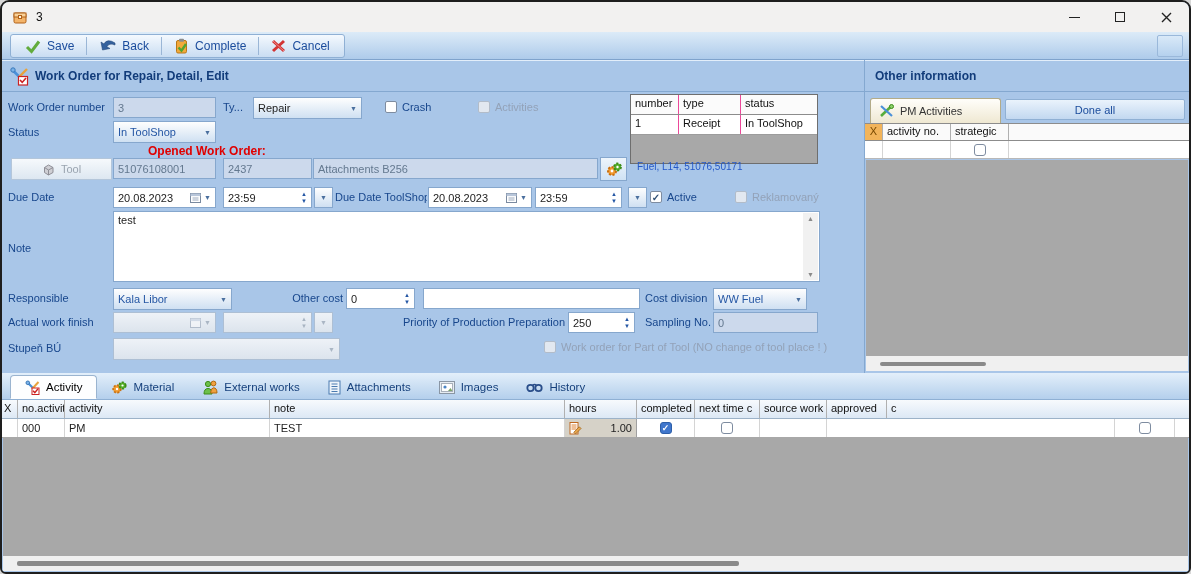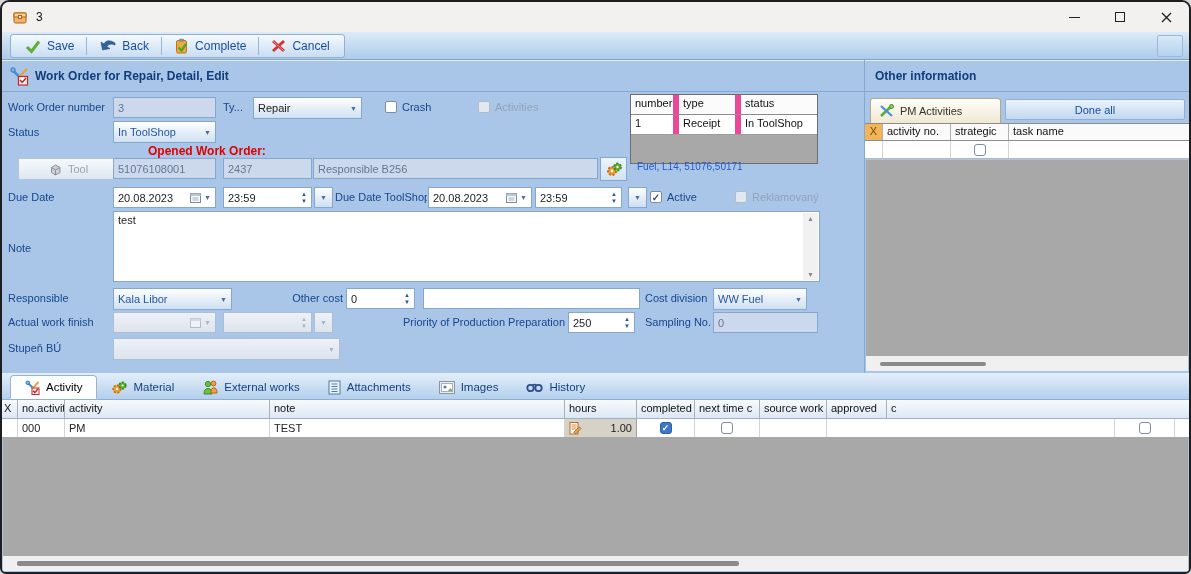--- a/index.html
+++ b/index.html
@@ -54,21 +54,21 @@
   .bluetext{font-size:10px;color:#2458c8;white-space:nowrap;}
   .toolbtn{background:linear-gradient(#f6f9fc,#dde7f1);border:1px solid #b4c6da;color:#9aa4b0;font-size:11px;
            display:flex;align-items:center;justify-content:center;gap:6px;height:22px;}
   .notearea{background:#fff;border:1px solid #86a7cd;position:relative;font-size:11px;color:#222;}
   .notetext{position:absolute;left:4px;top:2px;right:18px;}
   .vscroll{position:absolute;top:1px;bottom:1px;right:1px;width:15px;background:#f1f1f1;}
   .vscroll .a{position:absolute;left:0;width:100%;text-align:center;font-size:7px;color:#8a8a8a;}
   
   .minitable{border:1px solid #6e6e6e;background:#a8a8a8;}
   .mt-row{display:flex;height:20px;background:#fff;border-bottom:1px solid #9c9c9c;}
-  .mt-cell{font-size:11px;color:#111;padding:2px 4px;border-right:6px solid #ec4899;white-space:nowrap;overflow:hidden;}
+  .mt-cell{font-size:11px;color:#111;padding:2px 4px;border-right:1px solid #ec4899;white-space:nowrap;overflow:hidden;}
   
   .pmtab{position:absolute;left:5px;top:38px;width:131px;height:25px;border:1px solid #b3ab88;border-bottom:none;
          border-radius:3px 3px 0 0;background:linear-gradient(#fffefa,#efe8d2);display:flex;align-items:center;
          gap:6px;padding:0 8px;font-size:11px;color:#333;}
   .doneall{position:absolute;left:140px;top:39px;width:180px;height:21px;border:1px solid #8fb0d4;border-radius:2px;
            background:linear-gradient(#eaf3fc,#c2d8f0);font-size:11px;color:#1b4c9c;display:flex;align-items:center;justify-content:center;}
   .gtable-hdr{display:flex;height:18px;background:#fafafa;border-top:1px solid #8c8c8c;border-bottom:1px solid #8c8c8c;}
   .gth{font-size:11px;color:#111;padding:1px 4px;border-right:1px solid #b0b0b0;white-space:nowrap;overflow:hidden;}
   .gth.xcell{background:#f2b45a;color:#7a4a00;text-align:center;padding:1px 2px;}
   .gtable-row{display:flex;height:18px;background:#fff;border-bottom:1px solid #b8b8b8;}
@@ -192,30 +192,30 @@
     </div>
 
     <div class="abs lbl" style="left:6px;top:62px;">Status</div>
     <div class="abs combo" style="left:111px;top:61px;width:103px;">
       <span class="val">In ToolShop</span>
         <span class="arr">▼</span>
     </div>
 
     <div class="abs redtext" style="left:146px;top:84px;">Opened Work Order:</div>
 
-    <div class="abs toolbtn" style="left:16px;top:98px;width:101px;">
+    <div class="abs toolbtn" style="left:9px;top:98px;width:101px;">
       <svg width="13" height="13">
           <path d="M2.5 4.5 L6.5 2 L11 4.5 L11 9.5 L6.5 12 L2.5 9.5 Z" fill="#cfcfd4" stroke="#8e8e96"></path>
           <path d="M2.5 4.5 L6.5 7 L11 4.5 M6.5 7 L6.5 12" stroke="#8e8e96" fill="none"></path>
         </svg>
       <span>Tool</span>
     </div>
     <div class="abs inp ro" style="left:111px;top:98px;width:103px;">51076108001</div>
     <div class="abs inp ro" style="left:221px;top:98px;width:89px;">2437</div>
-    <div class="abs inp ro" style="left:311px;top:98px;width:285px;">Responsible B256</div>
+    <div class="abs inp ro" style="left:311px;top:98px;width:285px;">Attachments B256</div>
     <div class="abs" style="left:598px;top:97px;width:27px;height:24px;border:1px solid #86a7cd;background:linear-gradient(#eef5fc,#cfe2f4);display:flex;align-items:center;justify-content:center;">
       <svg width="18" height="17">
           <circle cx="7" cy="10" r="4" fill="#f29a2e" stroke="#c87010" stroke-width="2" stroke-dasharray="2 1.6"></circle>
           <circle cx="7" cy="10" r="1.4" fill="#fff"></circle>
           <circle cx="12.5" cy="6" r="3.4" fill="#59b32e" stroke="#3c8c18" stroke-width="2" stroke-dasharray="2 1.6"></circle>
           <circle cx="12.5" cy="6" r="1.2" fill="#fff"></circle>
         </svg>
     </div>
     <div class="abs bluetext" style="left:635px;top:101px;">Fuel, L14, 51076,50171</div>
 
@@ -325,20 +325,24 @@
         </span>
     </div>
     <div class="abs lbl" style="left:643px;top:252px;">Sampling No.</div>
     <div class="abs inp ro" style="left:711px;top:252px;width:105px;">0</div>
 
     <div class="abs lbl" style="left:6px;top:278px;">Stupeň BÚ</div>
     <div class="abs combo dis" style="left:111px;top:278px;width:227px;">
       <span class="val"></span>
         <span class="arr">▼</span>
     </div>
+    <div class="abs chkrow dis" style="left:542px;top:281px;">
+      <span class="chk dis"></span>
+      <span>Work order for Part of Tool (NO change of tool place ! )</span>
+    </div>
   </div>
 
   <div class="rightpanel">
     <div class="panelhdr">
       <span class="ttl" style="margin-left:10px;">Other information</span>
     </div>
     <div class="pmtab">
       <svg width="15" height="14">
           <path d="M2 12 L12 2.5" stroke="#58ad3c" stroke-width="2.6"></path>
           <circle cx="12.5" cy="2.5" r="2" fill="#8cd06a" stroke="#3c8c18"></circle>
@@ -347,21 +351,20 @@
       <span>PM Activities</span>
     </div>
     <div class="doneall">
       <span>Done all</span>
     </div>
     <div class="abs" style="left:0;top:63px;right:0;">
       <div class="gtable-hdr">
         <div class="gth xcell" style="width:18px;">X</div>
         <div class="gth" style="width:68px;">activity no.</div>
         <div class="gth" style="width:58px;">strategic</div>
-        <div class="gth" style="flex:1;border-right:none;">task name</div>
       </div>
       <div class="gtable-row">
         <div class="gtd" style="width:18px;"></div>
         <div class="gtd" style="width:68px;"></div>
         <div class="gtd" style="width:58px;justify-content:center;">
             <span class="chk" style="border-radius:3px;"></span>
           </div>
         <div class="gtd" style="flex:1;border-right:none;"></div>
       </div>
     </div>

